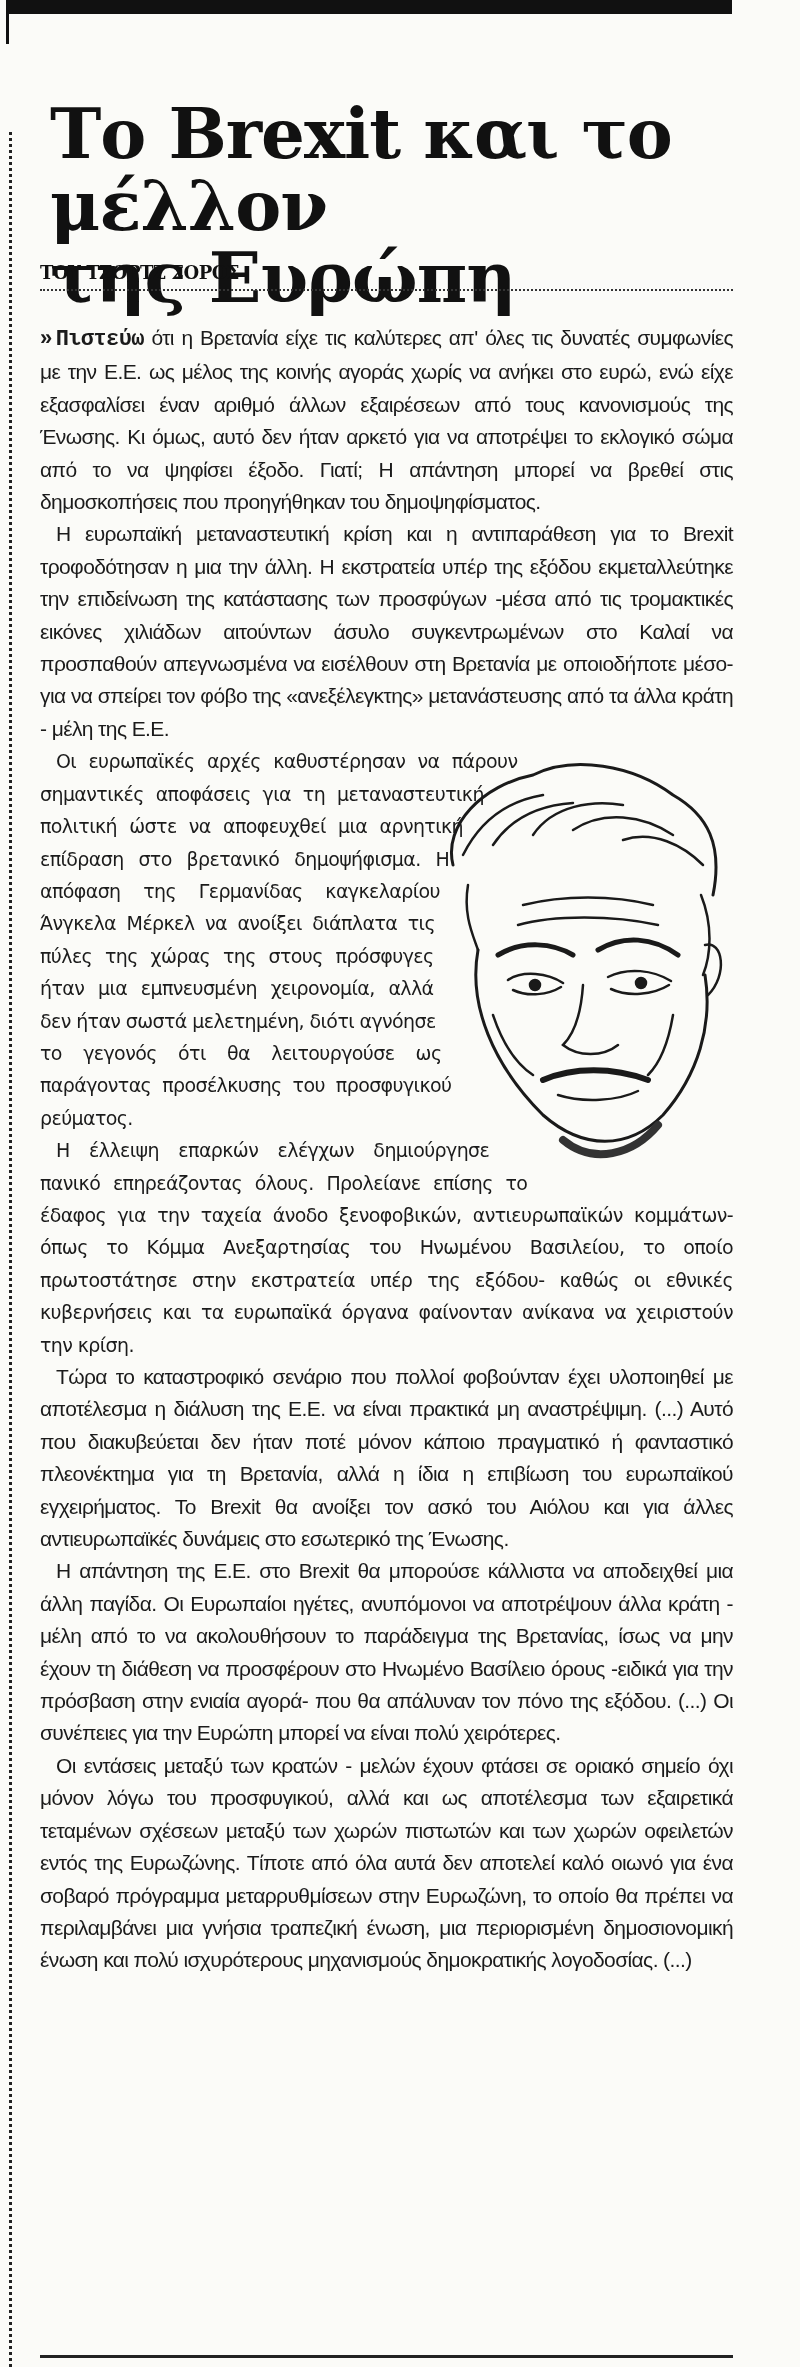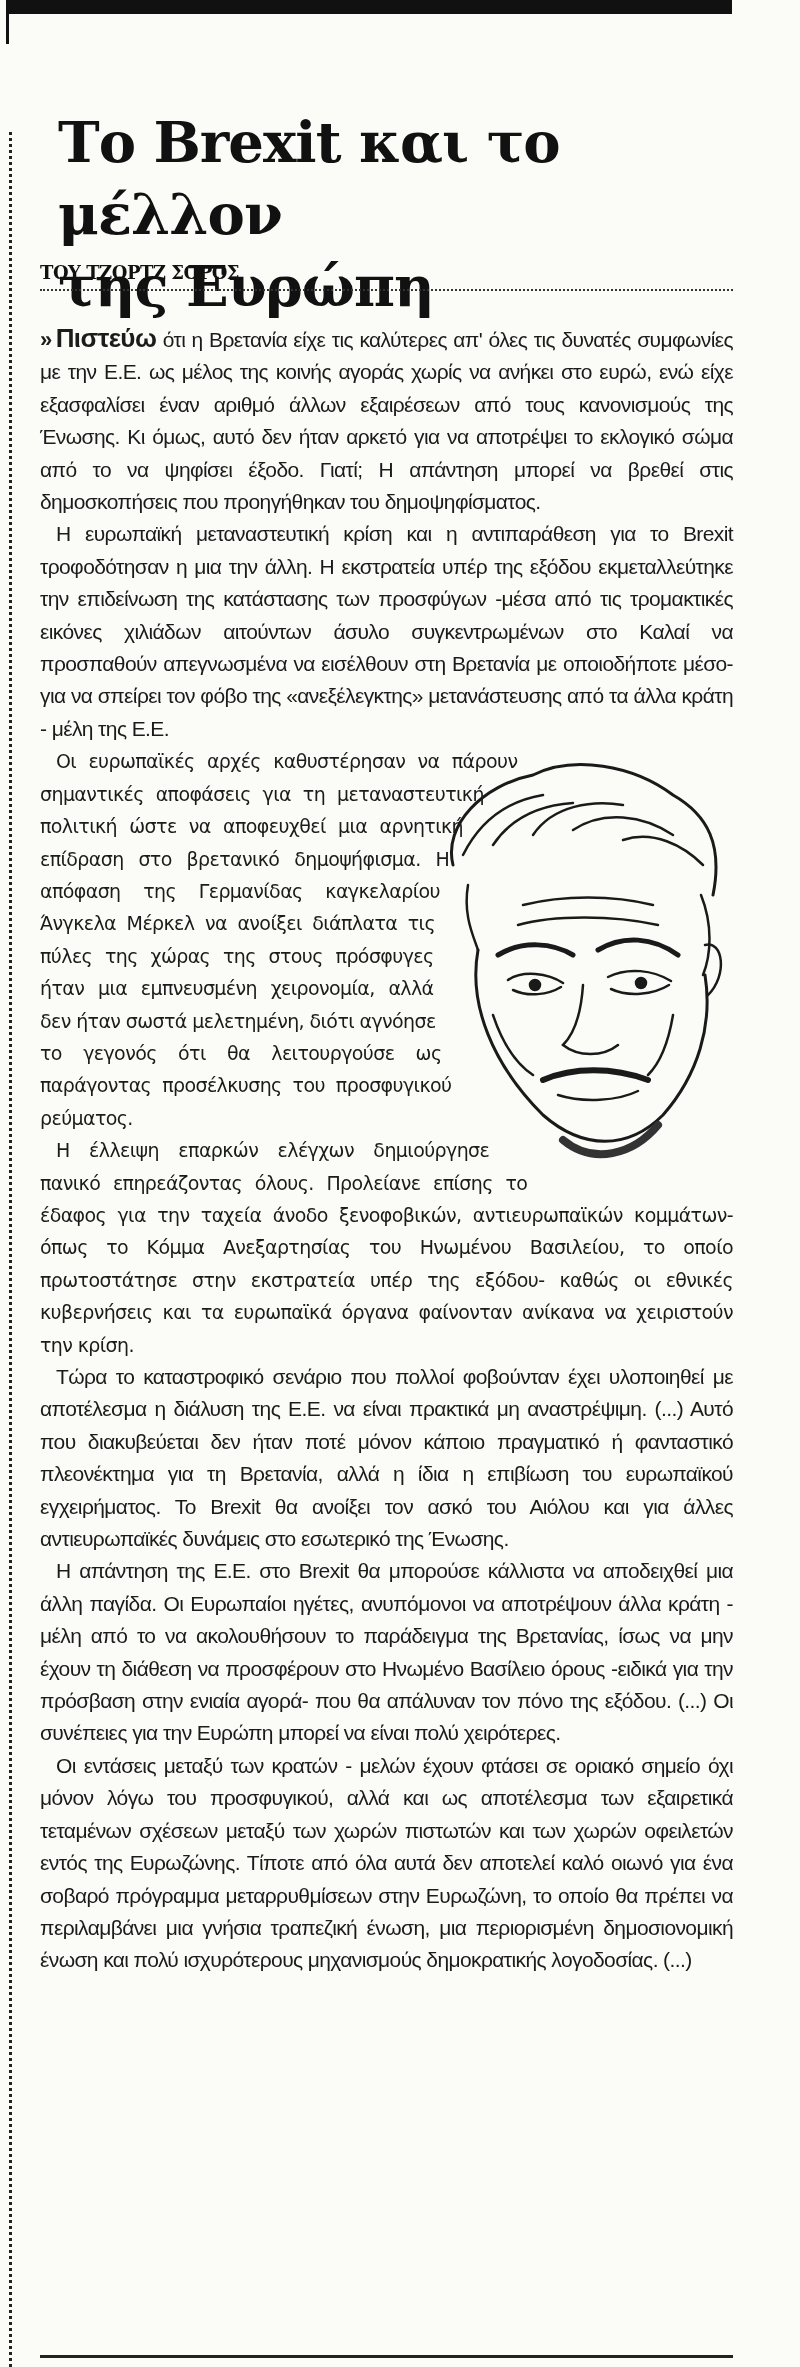--- a/index.html
+++ b/index.html
@@ -5,37 +5,37 @@
   html, body { margin:0; padding:0; }
   body {
     width:800px; height:2367px; background:#fbfbf8; position:relative; overflow:hidden;
     font-family: "Liberation Sans", "DejaVu Sans", sans-serif; color:#1a1a1a;
   }
   .top-rule { position:absolute; left:6px; top:0; width:726px; height:14px; background:#111; }
   .top-left-bar { position:absolute; left:6px; top:0; width:3px; height:44px; background:#111; }
   .dot-rule { position:absolute; left:9px; top:132px; width:0; height:2235px; border-left:3px dotted #222; }
   .headline {
     position:absolute; left:42px; top:90px; width:700px;
-    font-family: "DejaVu Serif", serif; font-weight:bold; font-size:56px; line-height:72px;
-    letter-spacing:-1px; color:#111; margin:16px;
+    font-family: "DejaVu Serif", serif; font-weight:bold; font-size:69px; line-height:72px;
+    letter-spacing:-1px; color:#111; margin:8px;
   }
   .byline {
     position:absolute; left:40px; top:262px; font-family:"DejaVu Serif", serif; font-weight:bold;
     font-size:18px; letter-spacing:-0.5px; color:#111;
   }
   .byline-rule { position:absolute; left:40px; top:289px; width:693px; border-top:2px dotted #333; }
   .article {
     position:absolute; left:40px; top:322px; width:693px;
     font-family: "Liberation Sans Narrow", "Liberation Sans", sans-serif;
     font-size:21px; line-height:32.4px; color:#1b1b1b; text-align:justify;
   }
   .article p { margin:0; text-indent:16px; letter-spacing:-0.6px; }
   .article p.first { text-indent:0; }
   .lead-arrow { font-weight:bold; font-size:22px; margin-right:4px; }
-  .lead-word { font-family:Liberation Sans, sans-serif; font-weight:bold; font-size:26px;margin-top:24px; }
+  .lead-word { font-family:Liberation Mono, monospace; font-weight:bold; font-size:22px;margin-top:24px; }
   .wrap-area { font-family:"DejaVu Sans", sans-serif; font-size:19px; letter-spacing:-0.4px; }
   .portrait {
     float:right; width:320px; height:430px; margin:0 -10px 0 12px; shape-outside: ellipse(48% 50% at 55% 52%);
   }
   .bottom-rule { position:absolute; left:40px; top:2355px; width:693px; border-top:3px solid #222; }
 </style>
 </head>
 <body>
 
 <div class="top-rule"></div>

